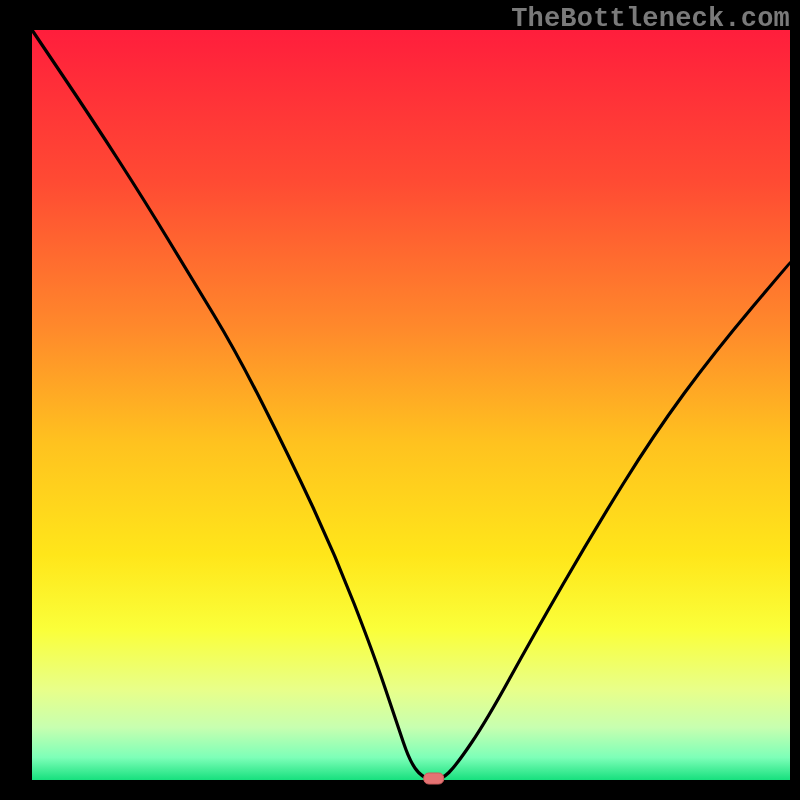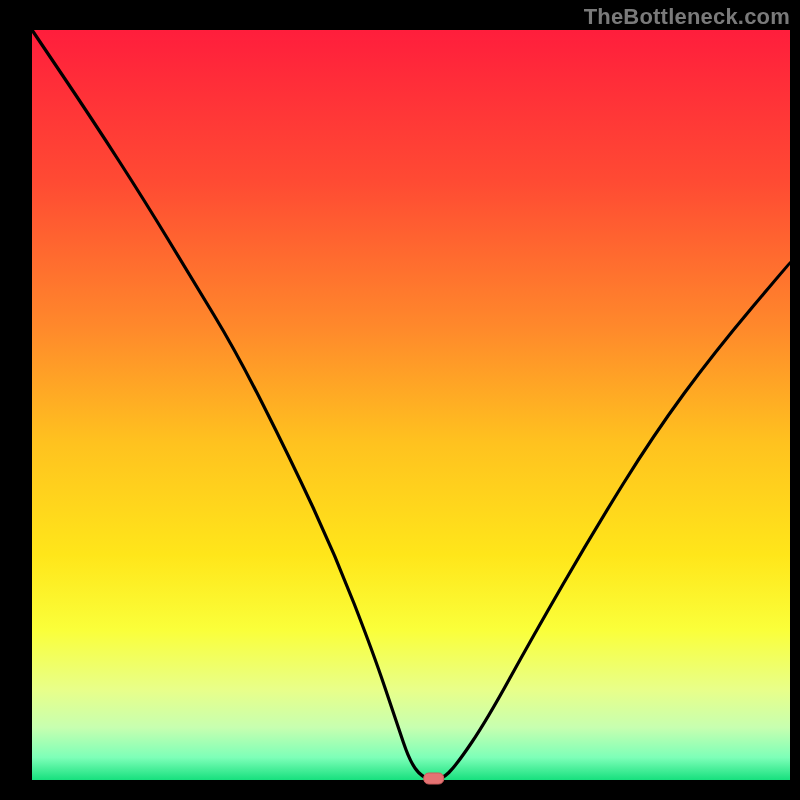--- a/index.html
+++ b/index.html
@@ -13,22 +13,22 @@
   .chart-container {
     position: relative;
     width: 800px;
     height: 800px;
     background: #000;
   }
   .watermark {
     position: absolute;
     top: 4px;
     right: 10px;
-    font-family: Liberation Sans, sans-serif;
-    font-size: 22px;
+    font-family: Liberation Mono, monospace;
+    font-size: 27px;
     font-weight: bold;
     color: #7a7a7a;
     z-index: 10;
     letter-spacing: 0.2px;
   }
   svg {
     display: block;
   }
 </style>
 </head>

